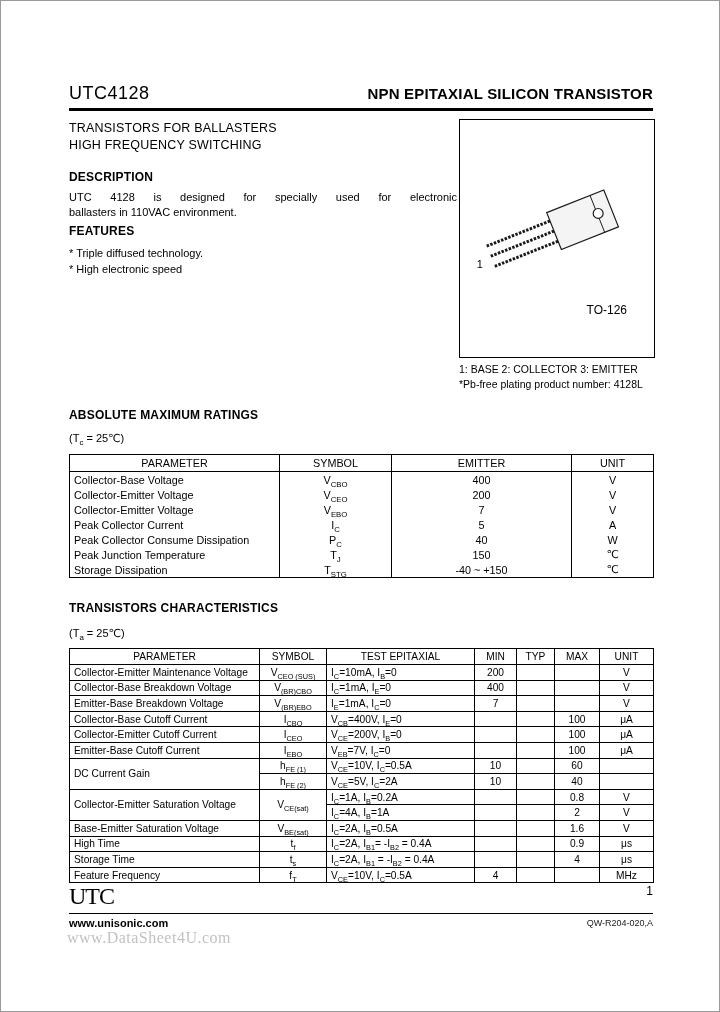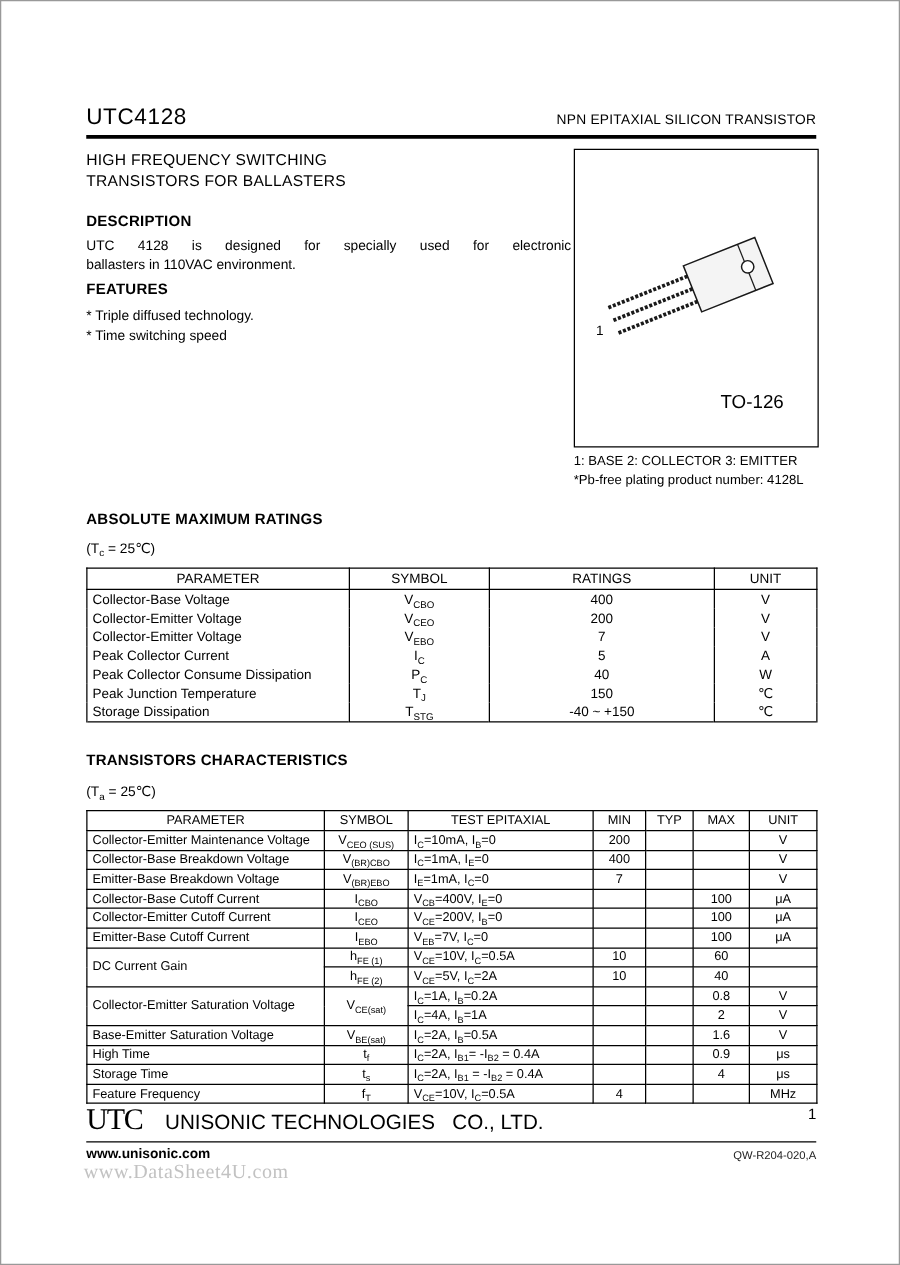--- a/index.html
+++ b/index.html
@@ -4,76 +4,76 @@
 <style>
   html,body{margin:0;padding:0;background:#e8e8e8;}
   .page{
     position:relative;width:720px;height:1012px;margin:0 auto;background:#fff;
     font-family:"Liberation Sans","DejaVu Sans",sans-serif;color:#000;
     border:1px solid #999;box-sizing:border-box;overflow:hidden;
   }
   
   .hdr{position:absolute;left:68px;top:82px;width:584px;display:flex;align-items:baseline;justify-content:space-between;border-bottom:3px solid #000;padding-bottom:4px;}
   .part-no{font-size:18px;letter-spacing:0.5px;}
-  .doc-title{font-size:11px;font-weight:normal;letter-spacing:0.2px;}
+  .doc-title{font-size:15px;font-weight:bold;letter-spacing:0.2px;}
   .subtitle{position:absolute;left:68px;top:119px;font-size:12.5px;line-height:17px;letter-spacing:0.2px;}
   .h-section{position:absolute;left:68px;font-weight:bold;font-size:12px;letter-spacing:0.2px;}
   .body-text{position:absolute;left:68px;font-size:11px;line-height:15px;}
   .desc-line1{width:388px;text-align:justify;text-align-last:justify;}
   
   .pkg-box{position:absolute;left:458px;top:118px;width:194px;height:237px;border:1px solid #000;}
-  .to126{position:absolute;right:27px;bottom:27px;font-size:15px;}
+  .to126{position:absolute;right:27px;bottom:40px;font-size:12px;}
   .pkg-cap{position:absolute;left:458px;font-size:10.5px;}
   
   .dstable{border-collapse:collapse;table-layout:fixed;width:584px;position:absolute;left:68px;}
   .dstable th,.dstable td{font-weight:normal;text-align:center;padding:0 2px;white-space:nowrap;overflow:hidden;}
   .abs{border:1px solid #000;}
   .abs th{border:1px solid #000;height:16px;font-size:10.8px;}
   .abs td{border-left:1px solid #000;border-right:1px solid #000;height:15px;font-size:10.8px;}
   .elec th,.elec td{border:1px solid #000;font-size:10.2px;}
   .elec th{height:15px;}
   .elec td{height:14.6px;}
   .pl{text-align:left !important;padding-left:4px !important;}
   sub{font-size:0.72em;line-height:0;}
   .cond-note{position:absolute;left:68px;font-size:11px;}
   
   .footer{position:absolute;left:68px;top:879px;width:584px;height:33px;display:flex;align-items:flex-start;border-bottom:1.5px solid #000;}
   .utc-logo{font-family:"Liberation Serif","DejaVu Serif",serif;font-weight:normal;font-size:24px;line-height:33px;letter-spacing:-1px;}
   .company{font-size:16.5px;margin-left:18px;padding-top:9px;white-space:pre;}
   .page-num{margin-left:auto;font-size:12px;padding-top:4px;}
-  .footer2{position:absolute;left:68px;top:916px;width:584px;display:flex;justify-content:space-between;align-items:flex-end;gap:32px;}
+  .footer2{position:absolute;left:68px;top:916px;width:584px;display:flex;justify-content:space-between;align-items:center;gap:32px;}
   .website{font-size:11px;font-weight:bold;}
   .doc-num{font-size:9px;color:#222;}
   .watermark{position:absolute;left:66px;top:928px;font-family:"Liberation Serif","DejaVu Serif",serif;font-size:16px;color:#c2c2c2;letter-spacing:0.5px;}
 </style>
 </head>
 <body>
 
 <div class="page">
 
   <div class="hdr">
     <span class="part-no">UTC4128</span>
     <span class="doc-title">NPN EPITAXIAL SILICON TRANSISTOR</span>
   </div>
 
   <div class="subtitle">
+    <div>TRANSISTORS FOR BALLASTERS</div>
     <div>HIGH FREQUENCY SWITCHING</div>
-    <div>TRANSISTORS FOR BALLASTERS</div>
   </div>
 
   <div class="h-section" style="top:169px;text-align:center;">DESCRIPTION</div>
   <div class="body-text" style="top:189px;">
     <div class="desc-line1">UTC 4128 is designed for specially used for electronic</div>
     <div>ballasters in 110VAC environment.</div>
   </div>
 
   <div class="h-section" style="top:223px;">FEATURES</div>
   <div class="body-text" style="top:245px;line-height:15.5px;">
     <div>* Triple diffused technology.</div>
-    <div>* Time switching speed</div>
+    <div>* High electronic speed</div>
   </div>
 
   <div class="pkg-box">
     <svg viewBox="0 0 194 237" width="192" height="235">
       <g stroke="#1a1a1a" fill="none">
         <polygon points="87.6,93.4 145.3,70.5 160.1,107.7 102.4,130.6" fill="#f4f4f4" stroke-width="1.2"></polygon>
         <line x1="131.4" y1="76.1" x2="146.2" y2="113.3" stroke-width="1"></line>
         <circle cx="139.6" cy="94.2" r="5" fill="#ffffff" stroke-width="1.2"></circle>
         <line x1="90.9" y1="101.8" x2="25.8" y2="127.7" stroke-width="3" stroke-dasharray="2.5,1.4"></line>
         <line x1="95" y1="112" x2="29.9" y2="137.9" stroke-width="3" stroke-dasharray="2.5,1.4"></line>
@@ -92,21 +92,21 @@
     <colgroup>
         <col style="width:210px">
         <col style="width:112px">
         <col style="width:180px">
         <col style="width:82px">
       </colgroup>
     <thead>
       <tr>
         <th>PARAMETER</th>
         <th>SYMBOL</th>
-        <th>RATINGS</th>
+        <th>EMITTER</th>
         <th>UNIT</th>
       </tr>
     </thead>
     <tbody>
         <tr>
           <td class="pl">Collector-Base Voltage</td>
           <td>V<sub>CBO</sub></td>
           <td>400</td>
           <td>V</td>
         </tr>
@@ -294,21 +294,20 @@
           <td>4</td>
           <td></td>
           <td></td>
           <td>MHz</td>
         </tr>
       </tbody>
   </table>
 
   <div class="footer">
     <span class="utc-logo">UTC</span>
-    <span class="company">UNISONIC TECHNOLOGIES   CO., LTD.</span>
     <span class="page-num">1</span>
   </div>
   <div class="footer2">
     <span class="website">www.unisonic.com</span>
     <span class="doc-num">QW-R204-020,A</span>
   </div>
   <div class="watermark">www.DataSheet4U.com</div>
 
 </div>
 

